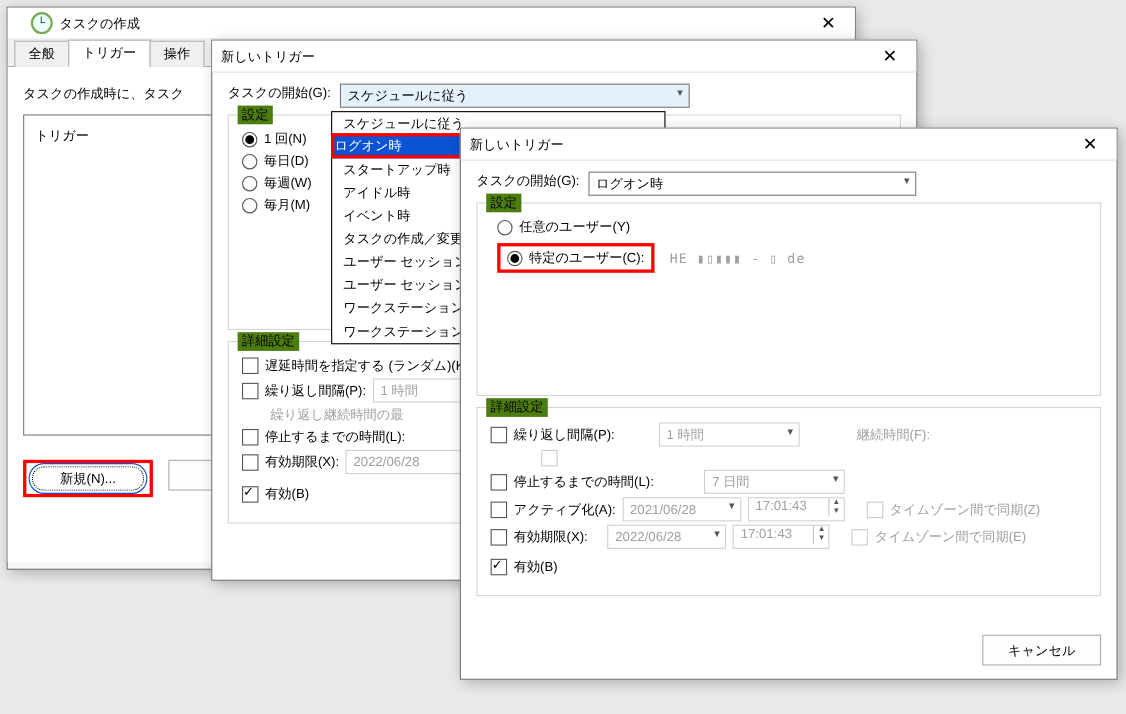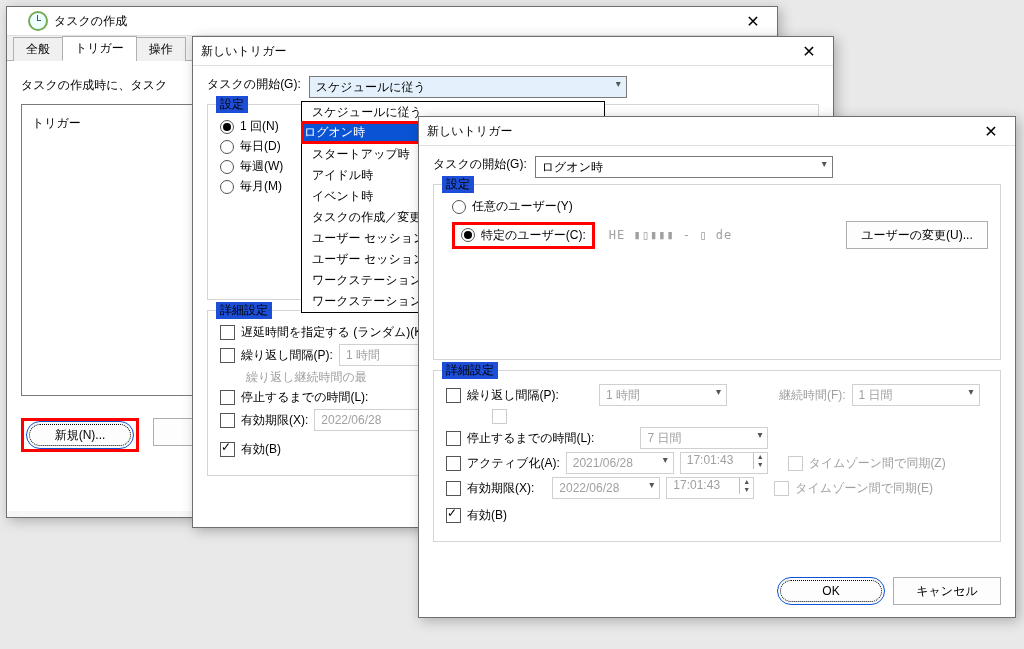--- a/index.html
+++ b/index.html
@@ -97,21 +97,21 @@
     margin: 6px 0 10px;
     padding: 10px 12px 14px;
     position: relative;
   }
   fieldset.group > legend-like,
   .group-label {
     position: absolute;
     top: -9px;
     left: 8px;
     padding: 0 4px;
-    background: #1d4ed8;
+    background: #4d7c0f;
   }
   .radio-row, .check-row {
     display: flex;
     align-items: center;
     gap: 6px;
     margin: 3px 0;
   }
   .sel {
     border: 1px solid #7a7a7a;
     height: 20px;
@@ -322,40 +322,36 @@
       <div class="radio-row" style="margin-left:6px;">
         <span class="rdo"></span>
         <span>任意のユーザー(Y)</span>
       </div>
       <div class="radio-row" style="margin:6px 0 0 6px; gap:14px;text-align:center;">
         <span class="hl-box" style="display:inline-flex; align-items:center; gap:6px; padding:2px 6px;">
           <span class="rdo on"></span>
           <span>特定のユーザー(C):</span>
         </span>
         <span class="dim" style="font-family:monospace; filter:blur(0.4px); letter-spacing:1px;">HE ▮▯▮▮▮ - ▯ de</span>
-        <span class="btn wide" style="margin-left:auto;">ユーザーの変更(U)...</span>
       </div>
     </fieldset>
 
     <fieldset class="group">
       <span class="group-label">詳細設定</span>
 
 
       <div class="check-row">
         <span class="chk"></span>
         <span>繰り返し間隔(P):</span>
         <span style="flex:0 0 28px;"></span>
         <span class="sel dim">
             <span>1 時間</span>
           </span>
         <span style="flex:0 0 40px;"></span>
         <span class="dim">継続時間(F):</span>
-        <span class="sel dim">
-            <span>1 日間</span>
-          </span>
       </div>
       <div class="check-row dim" style="margin-left:46px;">
         <span class="chk" style="border-color:#ccc;"></span>
       </div>
 
       <div class="check-row">
         <span class="chk"></span>
         <span>停止するまでの時間(L):</span>
         <span style="flex:0 0 34px;"></span>
         <span class="sel dim">
@@ -399,16 +395,15 @@
       </div>
 
       <div class="check-row" style="margin-top:8px;">
         <span class="chk on"></span>
         <span>有効(B)</span>
       </div>
     </fieldset>
   </div>
 
   <div class="buttons-br">
-    <span class="btn primary focus">OK</span>
     <span class="btn">キャンセル</span>
   </div>
 </div>
 
 </body></html>

